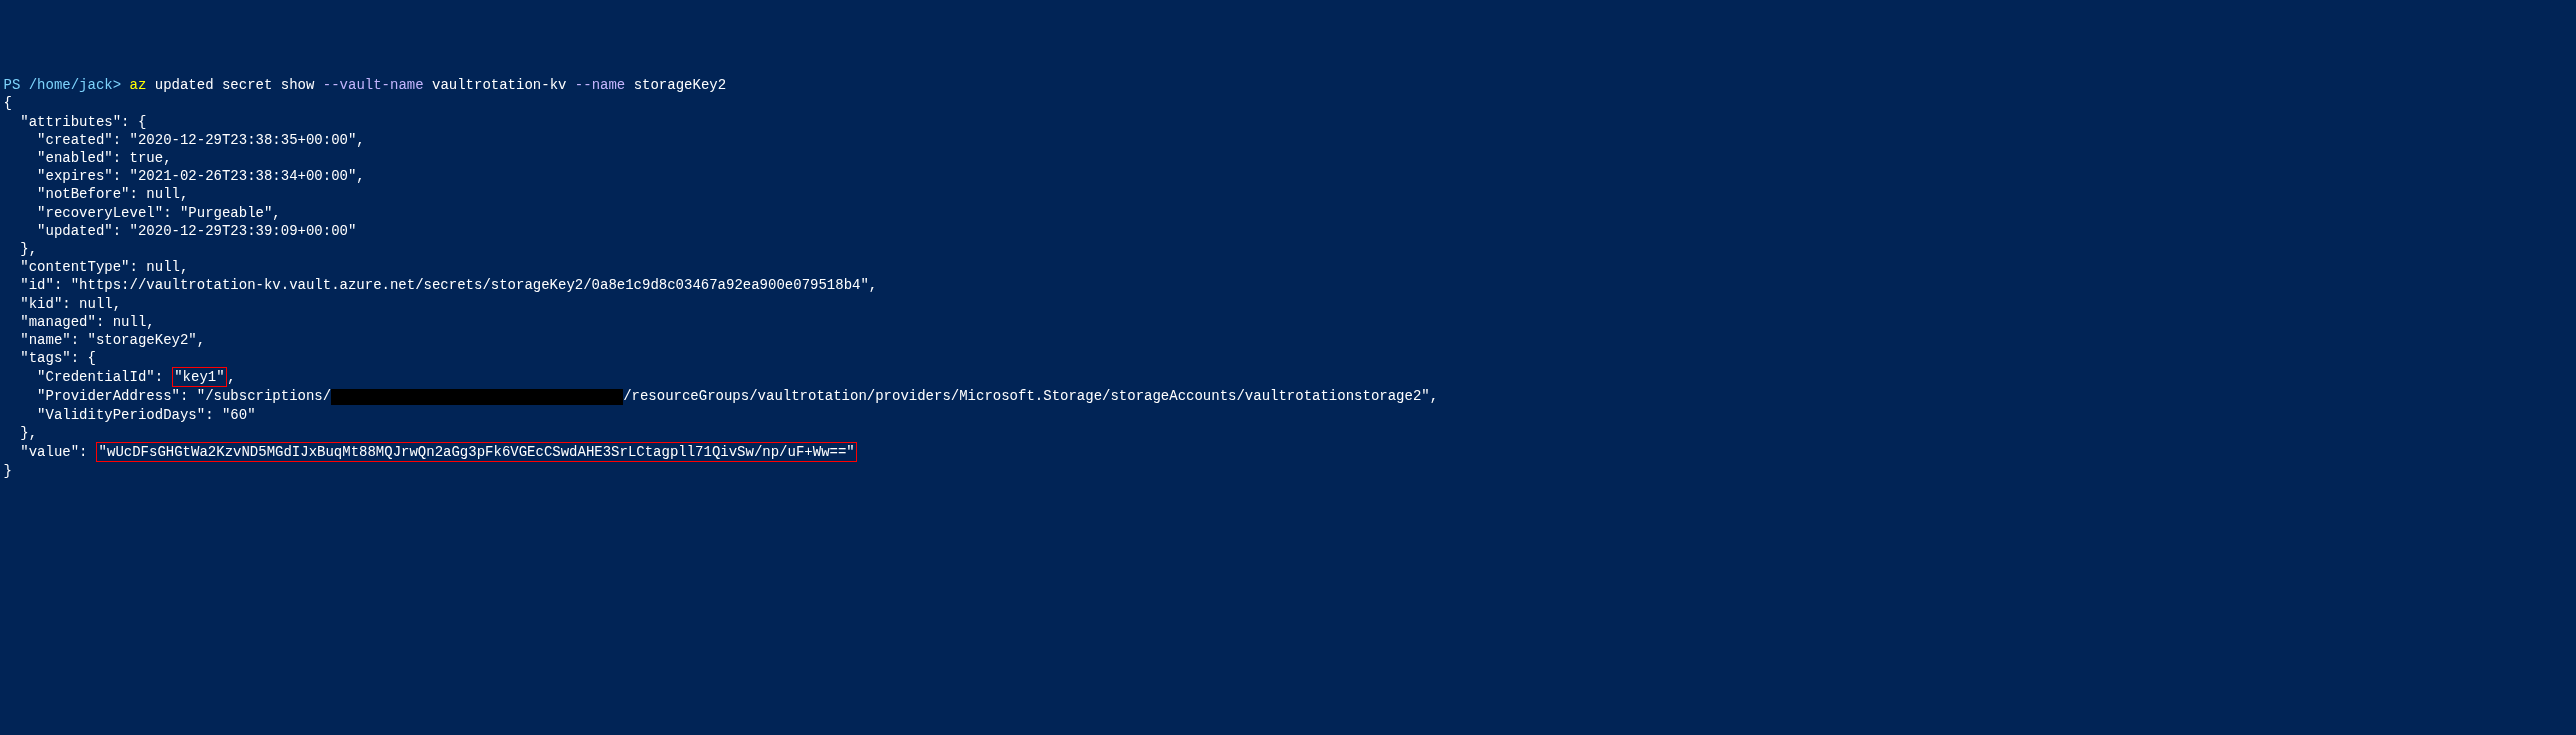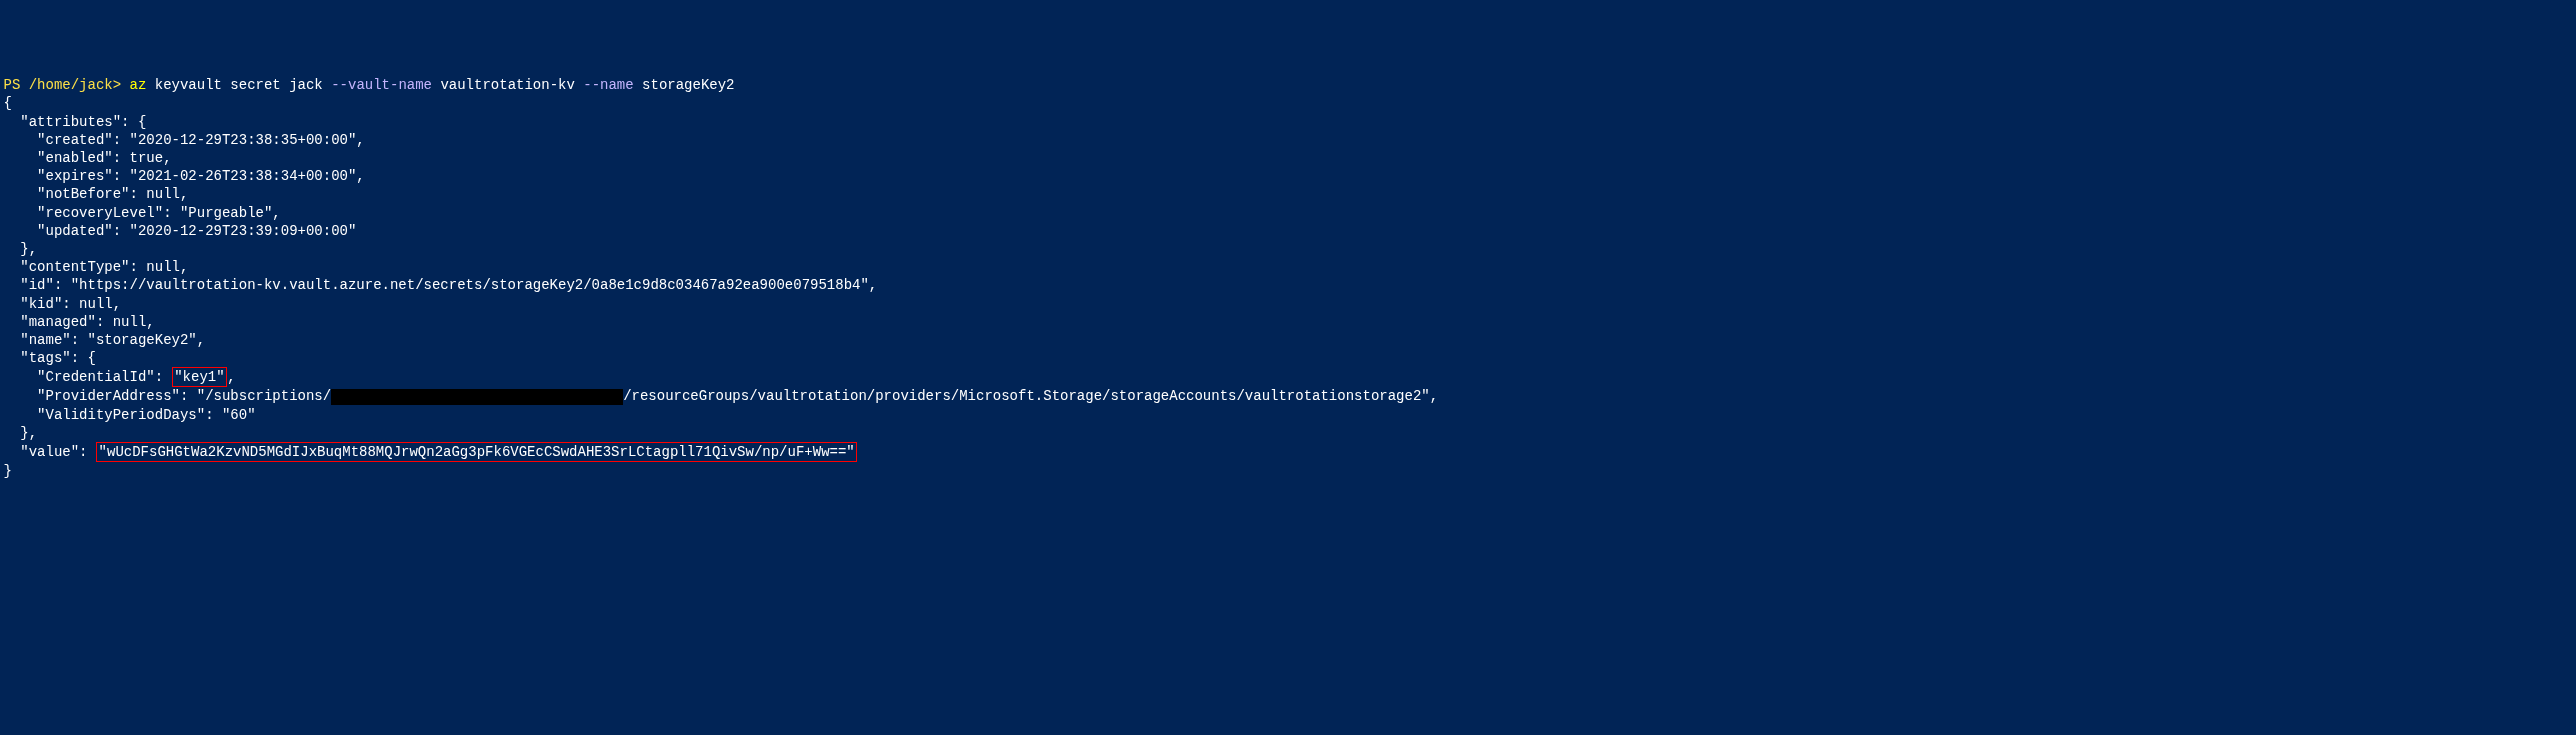--- a/index.html
+++ b/index.html
@@ -11,21 +11,21 @@
       background-color: #012456;
       color: #cccccc;
       font-family: 'Consolas', 'Courier New', monospace;
       font-size: 14px;
       line-height: 1.3;
       padding: 3.5px;
       white-space: pre;
       min-width: 2576px;
     }
     .prompt-prefix {
-      color: #fde047;
+      color: #7dd3fc;
     }
     .cmd-yellow {
       color: #ffff00;
       text-align: center;
     }
     .cmd-gray {
       color: #c4b5fd;
     }
     .cmd-white {
       color: #ffffff;
@@ -45,21 +45,21 @@
       width: 292px;
       height: 15.7px;
       vertical-align: middle;
     }
   </style>
 </head>
 <body>
 
 
 
-<div><span class="prompt-prefix">PS /home/jack&gt; </span><span class="cmd-yellow">az</span><span class="cmd-white"> keyvault secret jack </span><span class="cmd-gray">--vault-name</span><span class="cmd-white"> vaultrotation-kv </span><span class="cmd-gray">--name</span><span class="cmd-white"> storageKey2</span>
+<div><span class="prompt-prefix">PS /home/jack&gt; </span><span class="cmd-yellow">az</span><span class="cmd-white"> updated secret show </span><span class="cmd-gray">--vault-name</span><span class="cmd-white"> vaultrotation-kv </span><span class="cmd-gray">--name</span><span class="cmd-white"> storageKey2</span>
 <span class="output">{</span>
 <span class="output">  "attributes": {</span>
 <span class="output">    "created": "2020-12-29T23:38:35+00:00",</span>
 <span class="output">    "enabled": true,</span>
 <span class="output">    "expires": "2021-02-26T23:38:34+00:00",</span>
 <span class="output">    "notBefore": null,</span>
 <span class="output">    "recoveryLevel": "Purgeable",</span>
 <span class="output">    "updated": "2020-12-29T23:39:09+00:00"</span>
 <span class="output">  },</span>
 <span class="output">  "contentType": null,</span>

